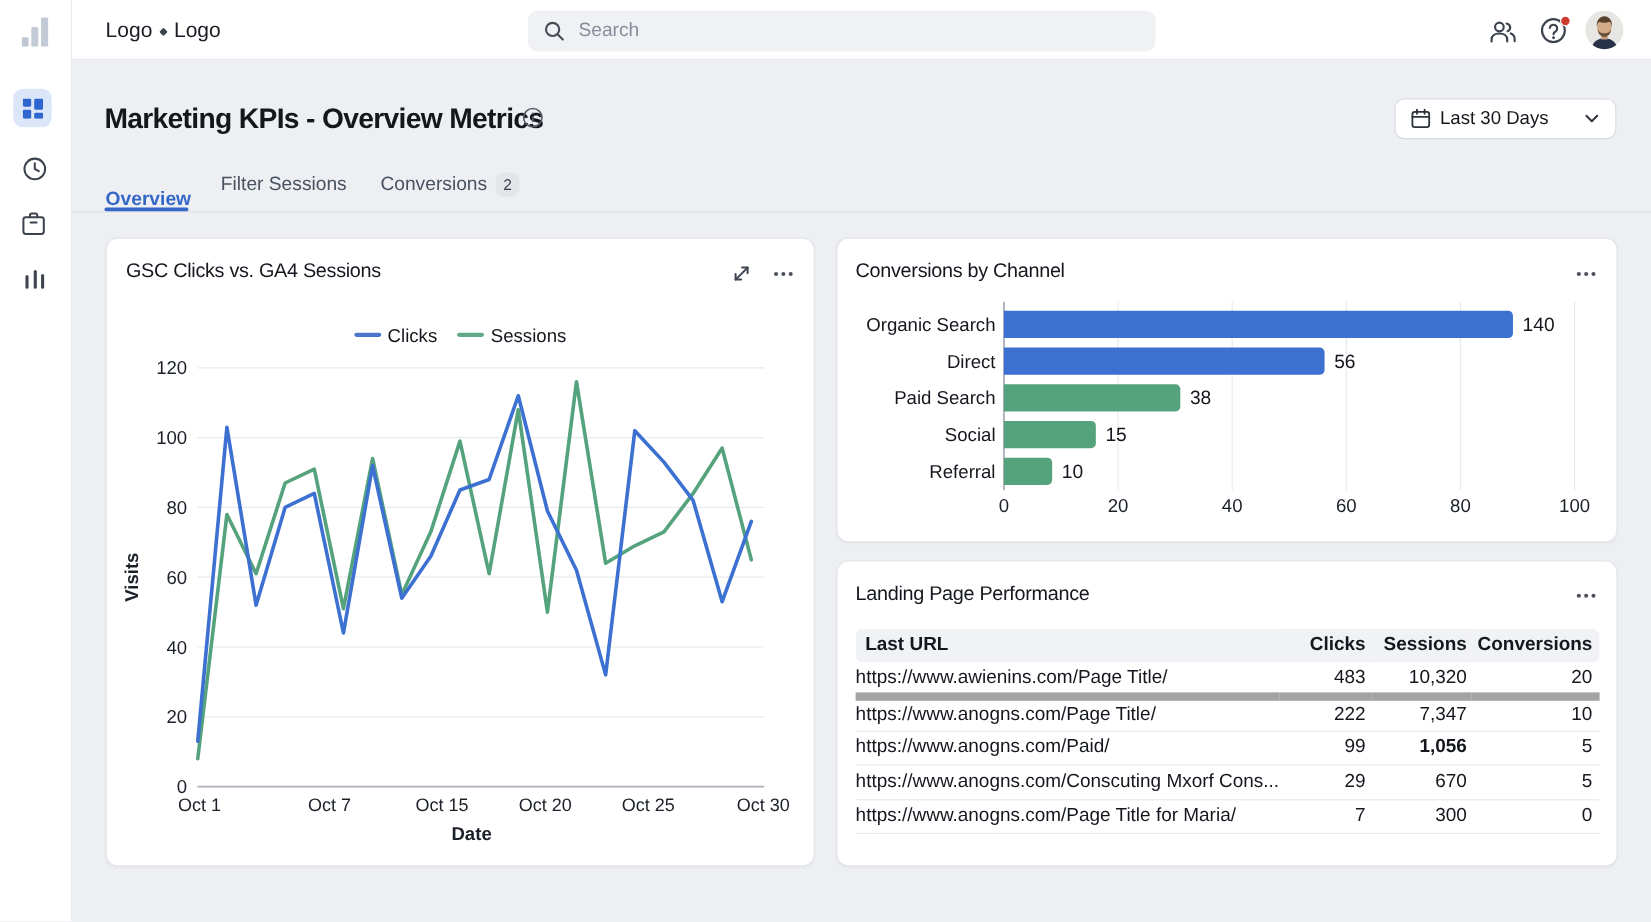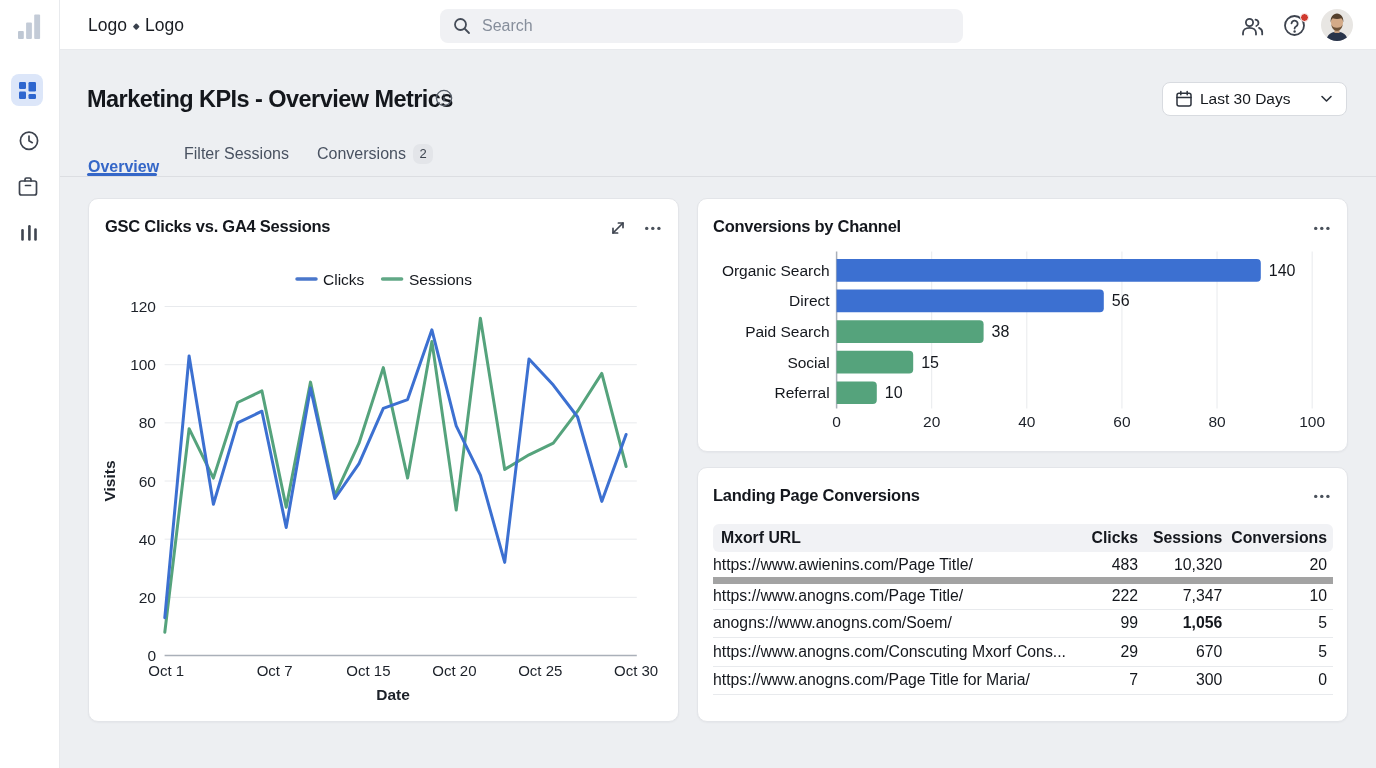--- a/index.html
+++ b/index.html
@@ -4,21 +4,21 @@
 <style>
   * { margin:0; padding:0; box-sizing:border-box; }
   html,body { width:1376px; height:768px; overflow:hidden; }
   body { font-family:"Liberation Sans", sans-serif; background:#edeff2; position:relative; }
   .abs { position:absolute; }
   
   #topbar { left:0; top:0; width:1376px; height:50px; background:#fff; border-bottom:1px solid #e8eaed; z-index:2; }
   #sidebar { left:0; top:0; width:60px; height:768px; background:#fff; border-right:1px solid #e8eaed; z-index:3; }
   #content { left:60px; top:50px; width:1316px; height:718px; background:#edeff2; }
   .card { position:absolute; background:#fff; border:1px solid #e3e5e9; border-radius:10px; box-shadow:0 1px 2px rgba(16,24,40,.04); }
-  .cardtitle { position:absolute; font-size:16.5px; font-weight:bold; color:#14171d; letter-spacing:-0.25px; }
+  .cardtitle { position:absolute; font-size:16.5px; font-weight:normal; color:#14171d; letter-spacing:-0.25px; }
 </style>
 </head>
 <body>
 <div id="sidebar" class="abs"></div>
 <div id="topbar" class="abs"></div>
 
 <svg class="abs" style="left:18px;top:14px;z-index:4" width="23" height="25">
   <rect x="0" y="17" width="5.8" height="8" rx="1" fill="#bec7d3"></rect>
   <rect x="8.1" y="8.5" width="5.8" height="16.5" rx="1" fill="#c3cbd7"></rect>
   <rect x="16.2" y="0.5" width="5.9" height="24.5" rx="1" fill="#c3cbd7"></rect>
@@ -165,49 +165,49 @@
     <text x="132.6" y="139.05" text-anchor="end" font-size="15.5" fill="#14171d" font-family="Liberation Sans">Paid Search</text>
     <path d="M139.6 152.8 h72.6 a4 4 0 0 1 4 4 v14.7 a4 4 0 0 1 -4 4 h-72.6 z" fill="#55a37c"></path>
     <text x="224.2" y="169.65" font-size="16" fill="#14171d" font-family="Liberation Sans">15</text>
     <text x="132.6" y="169.65" text-anchor="end" font-size="15.5" fill="#14171d" font-family="Liberation Sans">Social</text>
     <path d="M139.6 183.4 h36.2 a4 4 0 0 1 4 4 v14.7 a4 4 0 0 1 -4 4 h-36.2 z" fill="#55a37c"></path>
     <text x="187.8" y="200.25" font-size="16" fill="#14171d" font-family="Liberation Sans">10</text>
     <text x="132.6" y="200.25" text-anchor="end" font-size="15.5" fill="#14171d" font-family="Liberation Sans">Referral</text>
   </svg>
 
 <div class="card" style="left:697px;top:467px;width:651px;height:255px;"></div>
-<div class="cardtitle" style="left:713px;top:486px;">Landing Page Conversions</div>
+<div class="cardtitle" style="left:713px;top:486px;">Landing Page Performance</div>
 <svg class="abs" style="left:1313px;top:493.5px" width="18" height="5">
     <circle cx="2.7" cy="2.4" r="1.7" fill="#4a515b"></circle>
     <circle cx="8.8" cy="2.4" r="1.7" fill="#4a515b"></circle>
     <circle cx="14.9" cy="2.4" r="1.7" fill="#4a515b"></circle>
   </svg>
 <div id="tablewrap" class="abs" style="left:713px;top:524px;width:620px;">
     <table style="border-collapse:collapse;width:620px;font-size:15.8px;color:#14171d;white-space:nowrap;">
       <tbody>
         <tr style="background:#f1f2f5;height:28px;font-weight:bold;">
-          <td style="padding:0 0 0 8px;border-radius:6px 0 0 6px;">Mxorf URL</td>
+          <td style="padding:0 0 0 8px;border-radius:6px 0 0 6px;">Last URL</td>
           <td style="text-align:right;width:80px;padding-right:6px;">Clicks</td>
           <td style="text-align:right;width:83px;padding-right:4px;">Sessions</td>
           <td style="text-align:right;width:107px;padding-right:6px;border-radius:0 6px 6px 0;">Conversions</td>
         </tr>
         <tr style="height:28.5px;border-bottom:7px solid #a3a3a3;">
           <td style="padding-left:0px;">https://www.awienins.com/Page Title/</td>
           <td style="text-align:right;padding-right:6px;">483</td>
           <td style="text-align:right;padding-right:4px;">10,320</td>
           <td style="text-align:right;padding-right:6px;">20</td>
         </tr>
         <tr style="height:28.5px;border-bottom:1px solid #e8eaed;">
           <td style="padding-left:0px;">https://www.anogns.com/Page Title/</td>
           <td style="text-align:right;padding-right:6px;">222</td>
           <td style="text-align:right;padding-right:4px;">7,347</td>
           <td style="text-align:right;padding-right:6px;">10</td>
         </tr>
         <tr style="height:28.5px;border-bottom:1px solid #e8eaed;">
-          <td style="padding-left:0px;">anogns://www.anogns.com/Soem/</td>
+          <td style="padding-left:0px;">https://www.anogns.com/Paid/</td>
           <td style="text-align:right;padding-right:6px;">99</td>
           <td style="text-align:right;padding-right:4px;font-weight:bold;">1,056</td>
           <td style="text-align:right;padding-right:6px;">5</td>
         </tr>
         <tr style="height:28.5px;border-bottom:1px solid #e8eaed;">
           <td style="padding-left:0px;">https://www.anogns.com/Conscuting Mxorf Cons...</td>
           <td style="text-align:right;padding-right:6px;">29</td>
           <td style="text-align:right;padding-right:4px;">670</td>
           <td style="text-align:right;padding-right:6px;">5</td>
         </tr>

